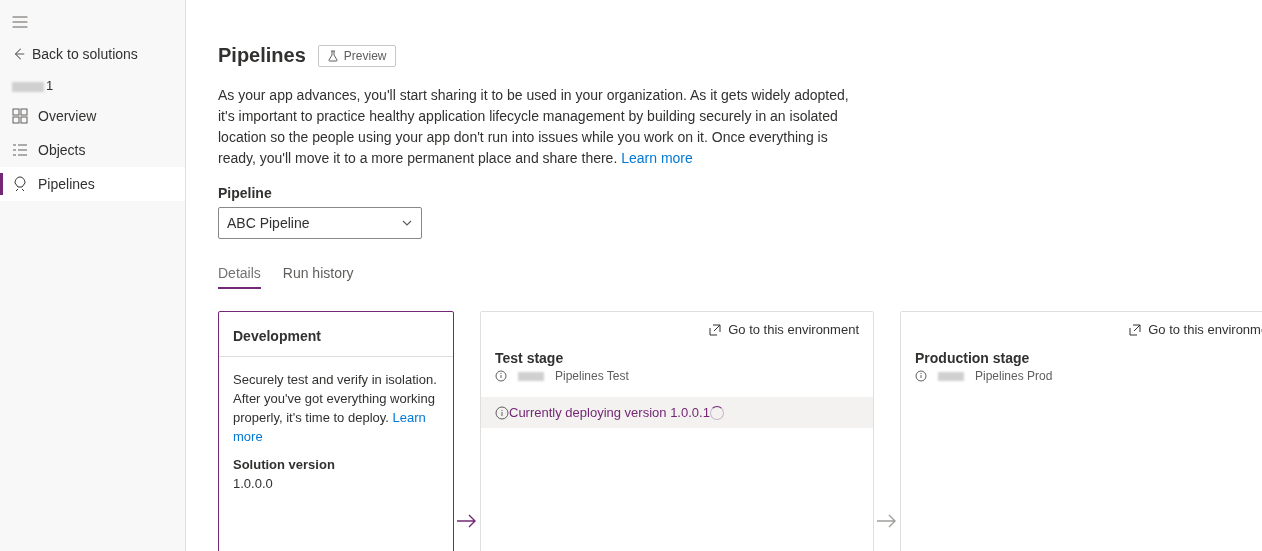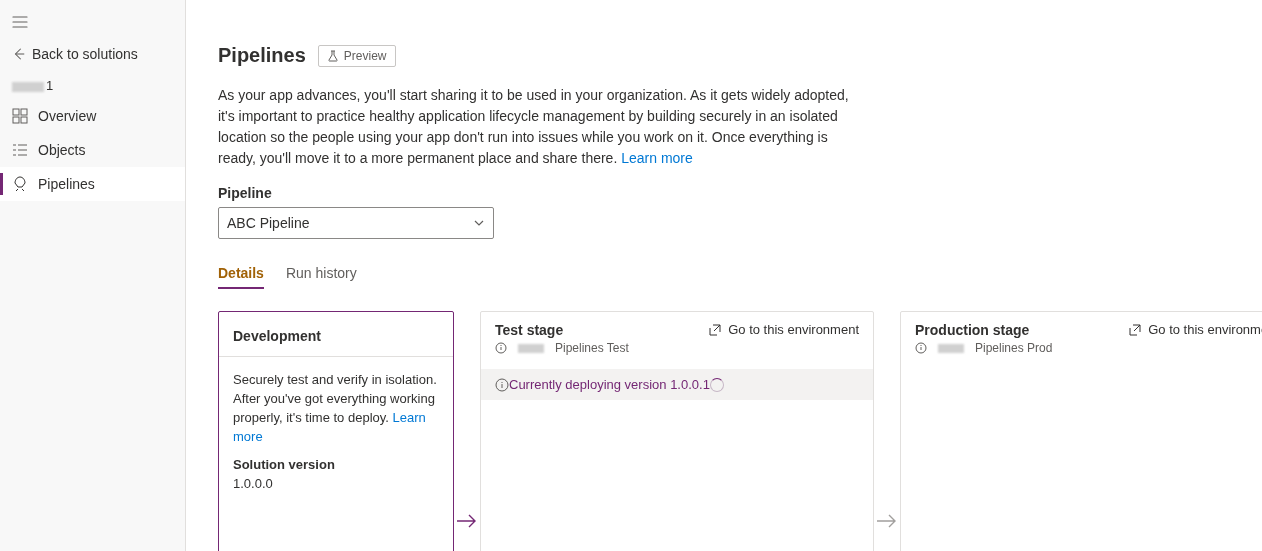--- a/index.html
+++ b/index.html
@@ -103,21 +103,21 @@
       line-height: 1.5;
       color: #323130;
       margin-bottom: 16px;
     }
     .description a, .learn-link { color: #0078d4; text-decoration:none; cursor:pointer; }
     .field-label {
       font-weight: 700;
       margin-bottom: 6px;
     }
     .dropdown {
-      width: 276px;
+      width: 204px;
       height: 32px;
       border: 1px solid #8a8886;
       border-radius: 2px;
       display: flex;
       align-items: center;
       justify-content: space-between;
       padding: 0 8px;
       cursor: pointer;
       background: #fff;
       margin-bottom: 26px;
@@ -130,22 +130,22 @@
       margin-bottom: 22px;
     }
     .tab {
       padding: 0 0 8px 0;
       cursor: pointer;
       color: #605e5c;
       font-size: 14px;
       position: relative;
     }
     .tab.active {
-      color: #a16207;
-      font-weight: 700;
+      color: #737373;
+      font-weight: 400;
     }
     .tab.active::after {
       content: "";
       position: absolute;
       left: 0; right: 0; bottom: 0;
       height: 2px;
       background: #742774;
     }
     .stages-row {
       display: flex;
@@ -185,20 +185,21 @@
     }
     .stage-card .card-head-row {
       display: flex;
       justify-content: space-between;
       align-items: flex-start;
       padding: 10px 14px 6px;
     }
     .card-head-row .left .title {
       font-weight: 600;
       font-size: 14px;
+      margin-top: 28px;
     }
     .subline {
       display: flex;
       align-items: center;
       gap: 11px;
       font-size: 12px;
       color: #605e5c;
       margin-top: 3px;
     }
     .subline svg { width: 12px; height: 12px; }

